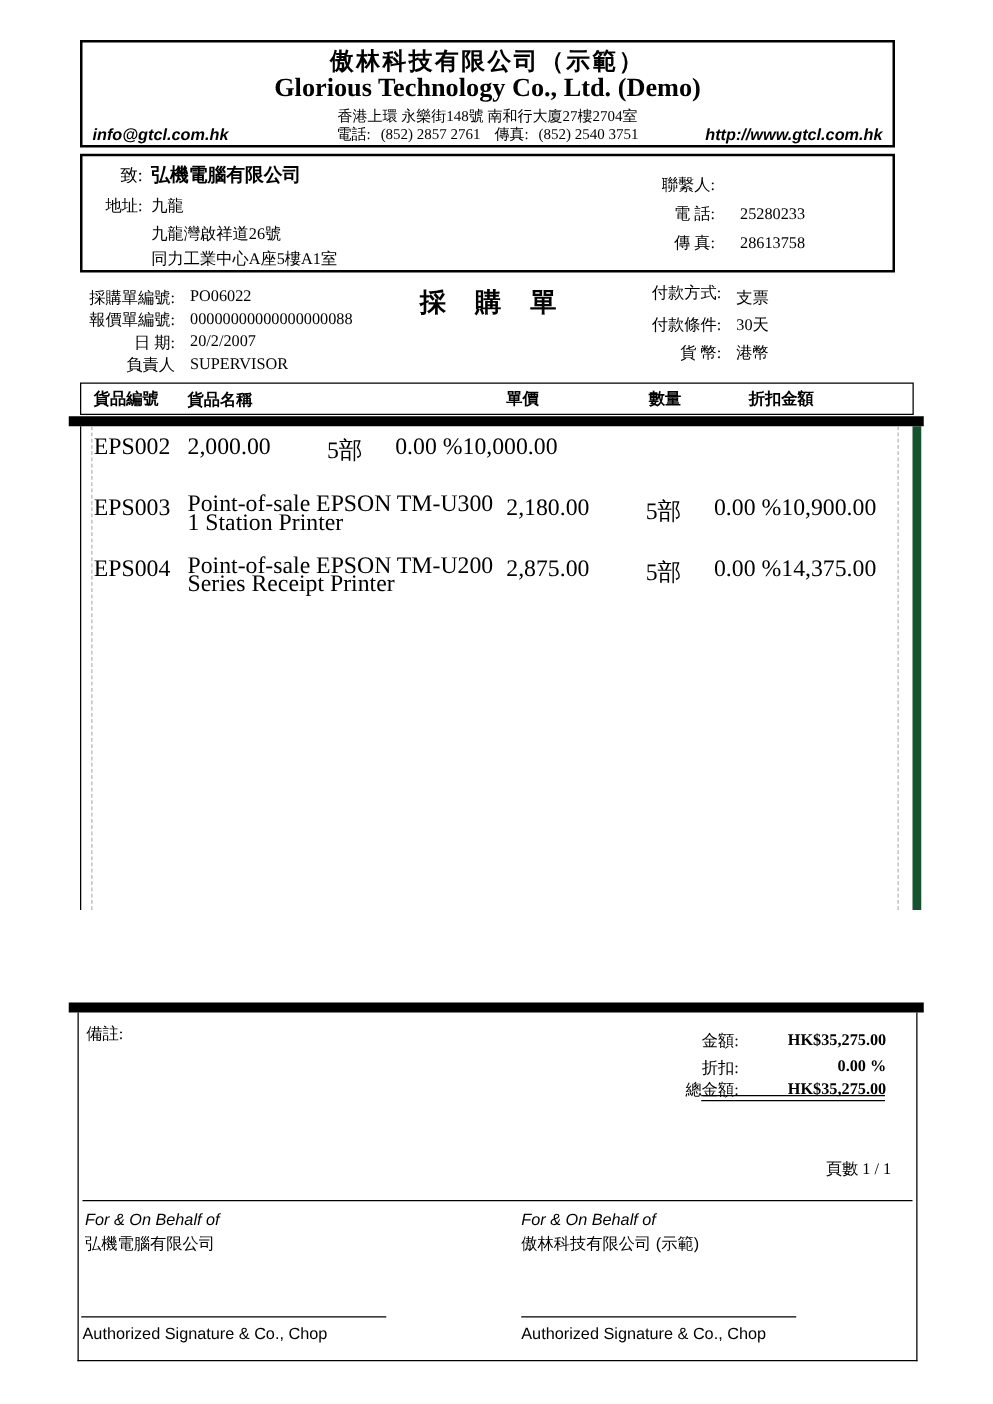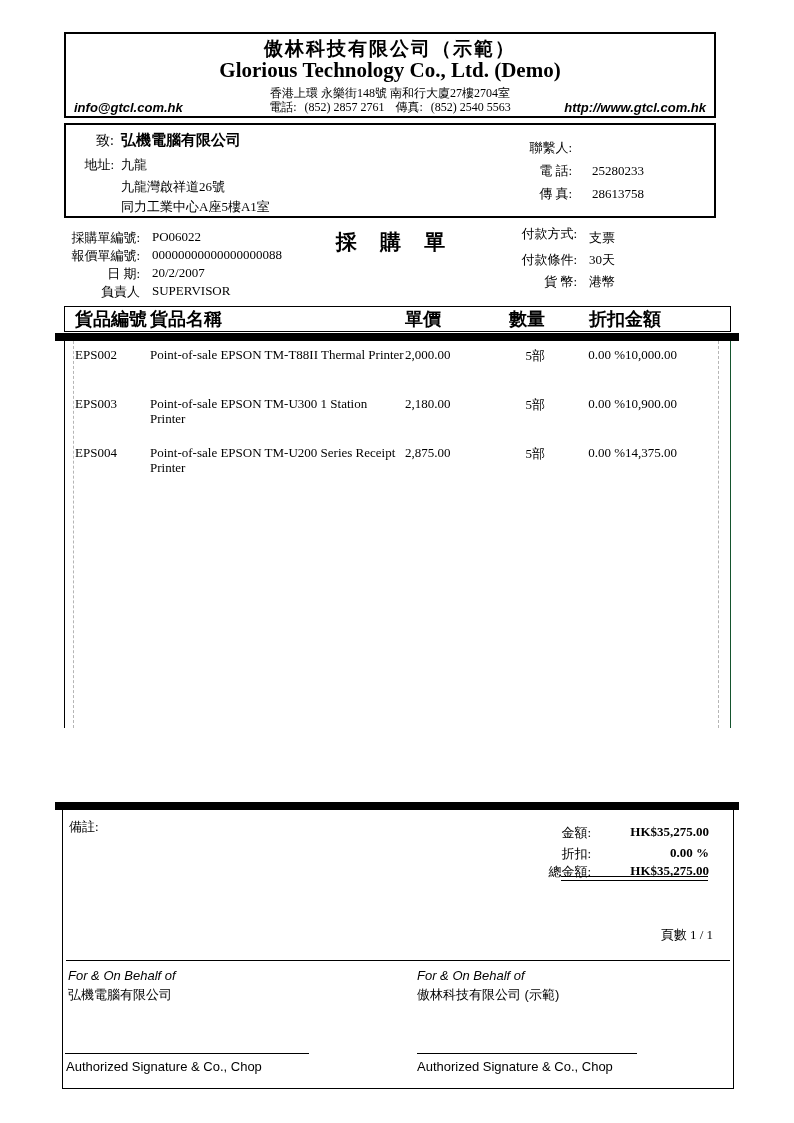--- a/index.html
+++ b/index.html
@@ -28,24 +28,24 @@
   
   .meta-lbl { position:absolute; width:102px; text-align:right; font-size:13px; }
   .meta-val { position:absolute; left:152px; font-size:13px; }
   .po-title { position:absolute; left:295px; top:228px; width:200px; text-align:center;
               font-size:21px; font-weight:bold; letter-spacing:9px; }
   .pay-lbl { position:absolute; width:110px; text-align:right; font-size:13px; }
   .pay-val { position:absolute; left:589px; font-size:13px; }
 
   
   .thead { left:64px; top:306px; width:665px; height:24px; border:1px solid #000;
-           display:flex; align-items:center; font-size:18px; font-weight:bold; }
+           display:flex; align-items:center; font-size:13px; font-weight:bold; }
   .bar   { background:#000; height:8px; left:55px; width:684px; }
   .tbody { left:64px; top:341px; width:665px; height:387px;
-           border-left:1px solid #000; border-right:1px solid #14532d; font-size:13px; }
+           border-left:1px solid #000; border-right:7px solid #14532d; font-size:19px; }
   .dash  { position:absolute; top:0; bottom:0; border-left:1px dashed #b5b5b5; }
   .item-row { display:flex; align-items:flex-start; height:49px; }
   .c-code { width:85px; padding-left:10px; box-sizing:border-box; }
   .c-name { width:255px; line-height:15px; }
   .c-price{ width:76px; }
   .c-qty  { width:64px; text-align:right; }
   .c-disc { width:80px; text-align:right; }
   .c-amt  { flex:1; padding-right:15px; }
 
   
@@ -68,21 +68,21 @@
 <body>
 
 <div class="page">
 
   <div class="abs header-box">
     <div class="co-zh">傲林科技有限公司（示範）</div>
     <div class="co-en">Glorious Technology Co., Ltd. (Demo)</div>
     <div class="co-addr">香港上環 永樂街148號 南和行大廈27樓2704室</div>
     <div class="co-l4">
       <span class="seg">電話:</span><span class="seg">(852) 2857 2761</span>
-      <span class="seg">傳真:</span><span class="seg">(852) 2540 5563</span>
+      <span class="seg">傳真:</span><span class="seg">(852) 2540 3751</span>
     </div>
     <div class="email">info@gtcl.com.hk</div>
     <div class="website">http://www.gtcl.com.hk</div>
   </div>
 
   <div class="abs cust-box">
     <div class="lbl-r" style="left:0;width:48px;top:7px;font-size:14px;">致:</div>
     <div class="cust-name">弘機電腦有限公司</div>
     <div class="lbl-r" style="left:0;width:48px;top:31px;">地址:</div>
     <div class="addr-line" style="top:31px;">九龍</div>
@@ -124,21 +124,20 @@
   </div>
 
   <div class="abs bar" style="top:333px;"></div>
 
   <div class="abs tbody">
     <div class="dash" style="left:8px;"></div>
     <div class="dash" style="right:11px;"></div>
 
     <div class="item-row" style="margin-top:6px;">
       <div class="c-code">EPS002</div>
-      <div class="c-name">Point-of-sale EPSON TM-T88II Thermal Printer</div>
       <div class="c-price">2,000.00</div>
       <div class="c-qty">5部</div>
       <div class="c-disc">0.00 %</div>
       <div class="c-amt">10,000.00</div>
     </div>
 
     <div class="item-row">
       <div class="c-code">EPS003</div>
       <div class="c-name">Point-of-sale EPSON TM-U300 1 Station Printer</div>
       <div class="c-price">2,180.00</div>

